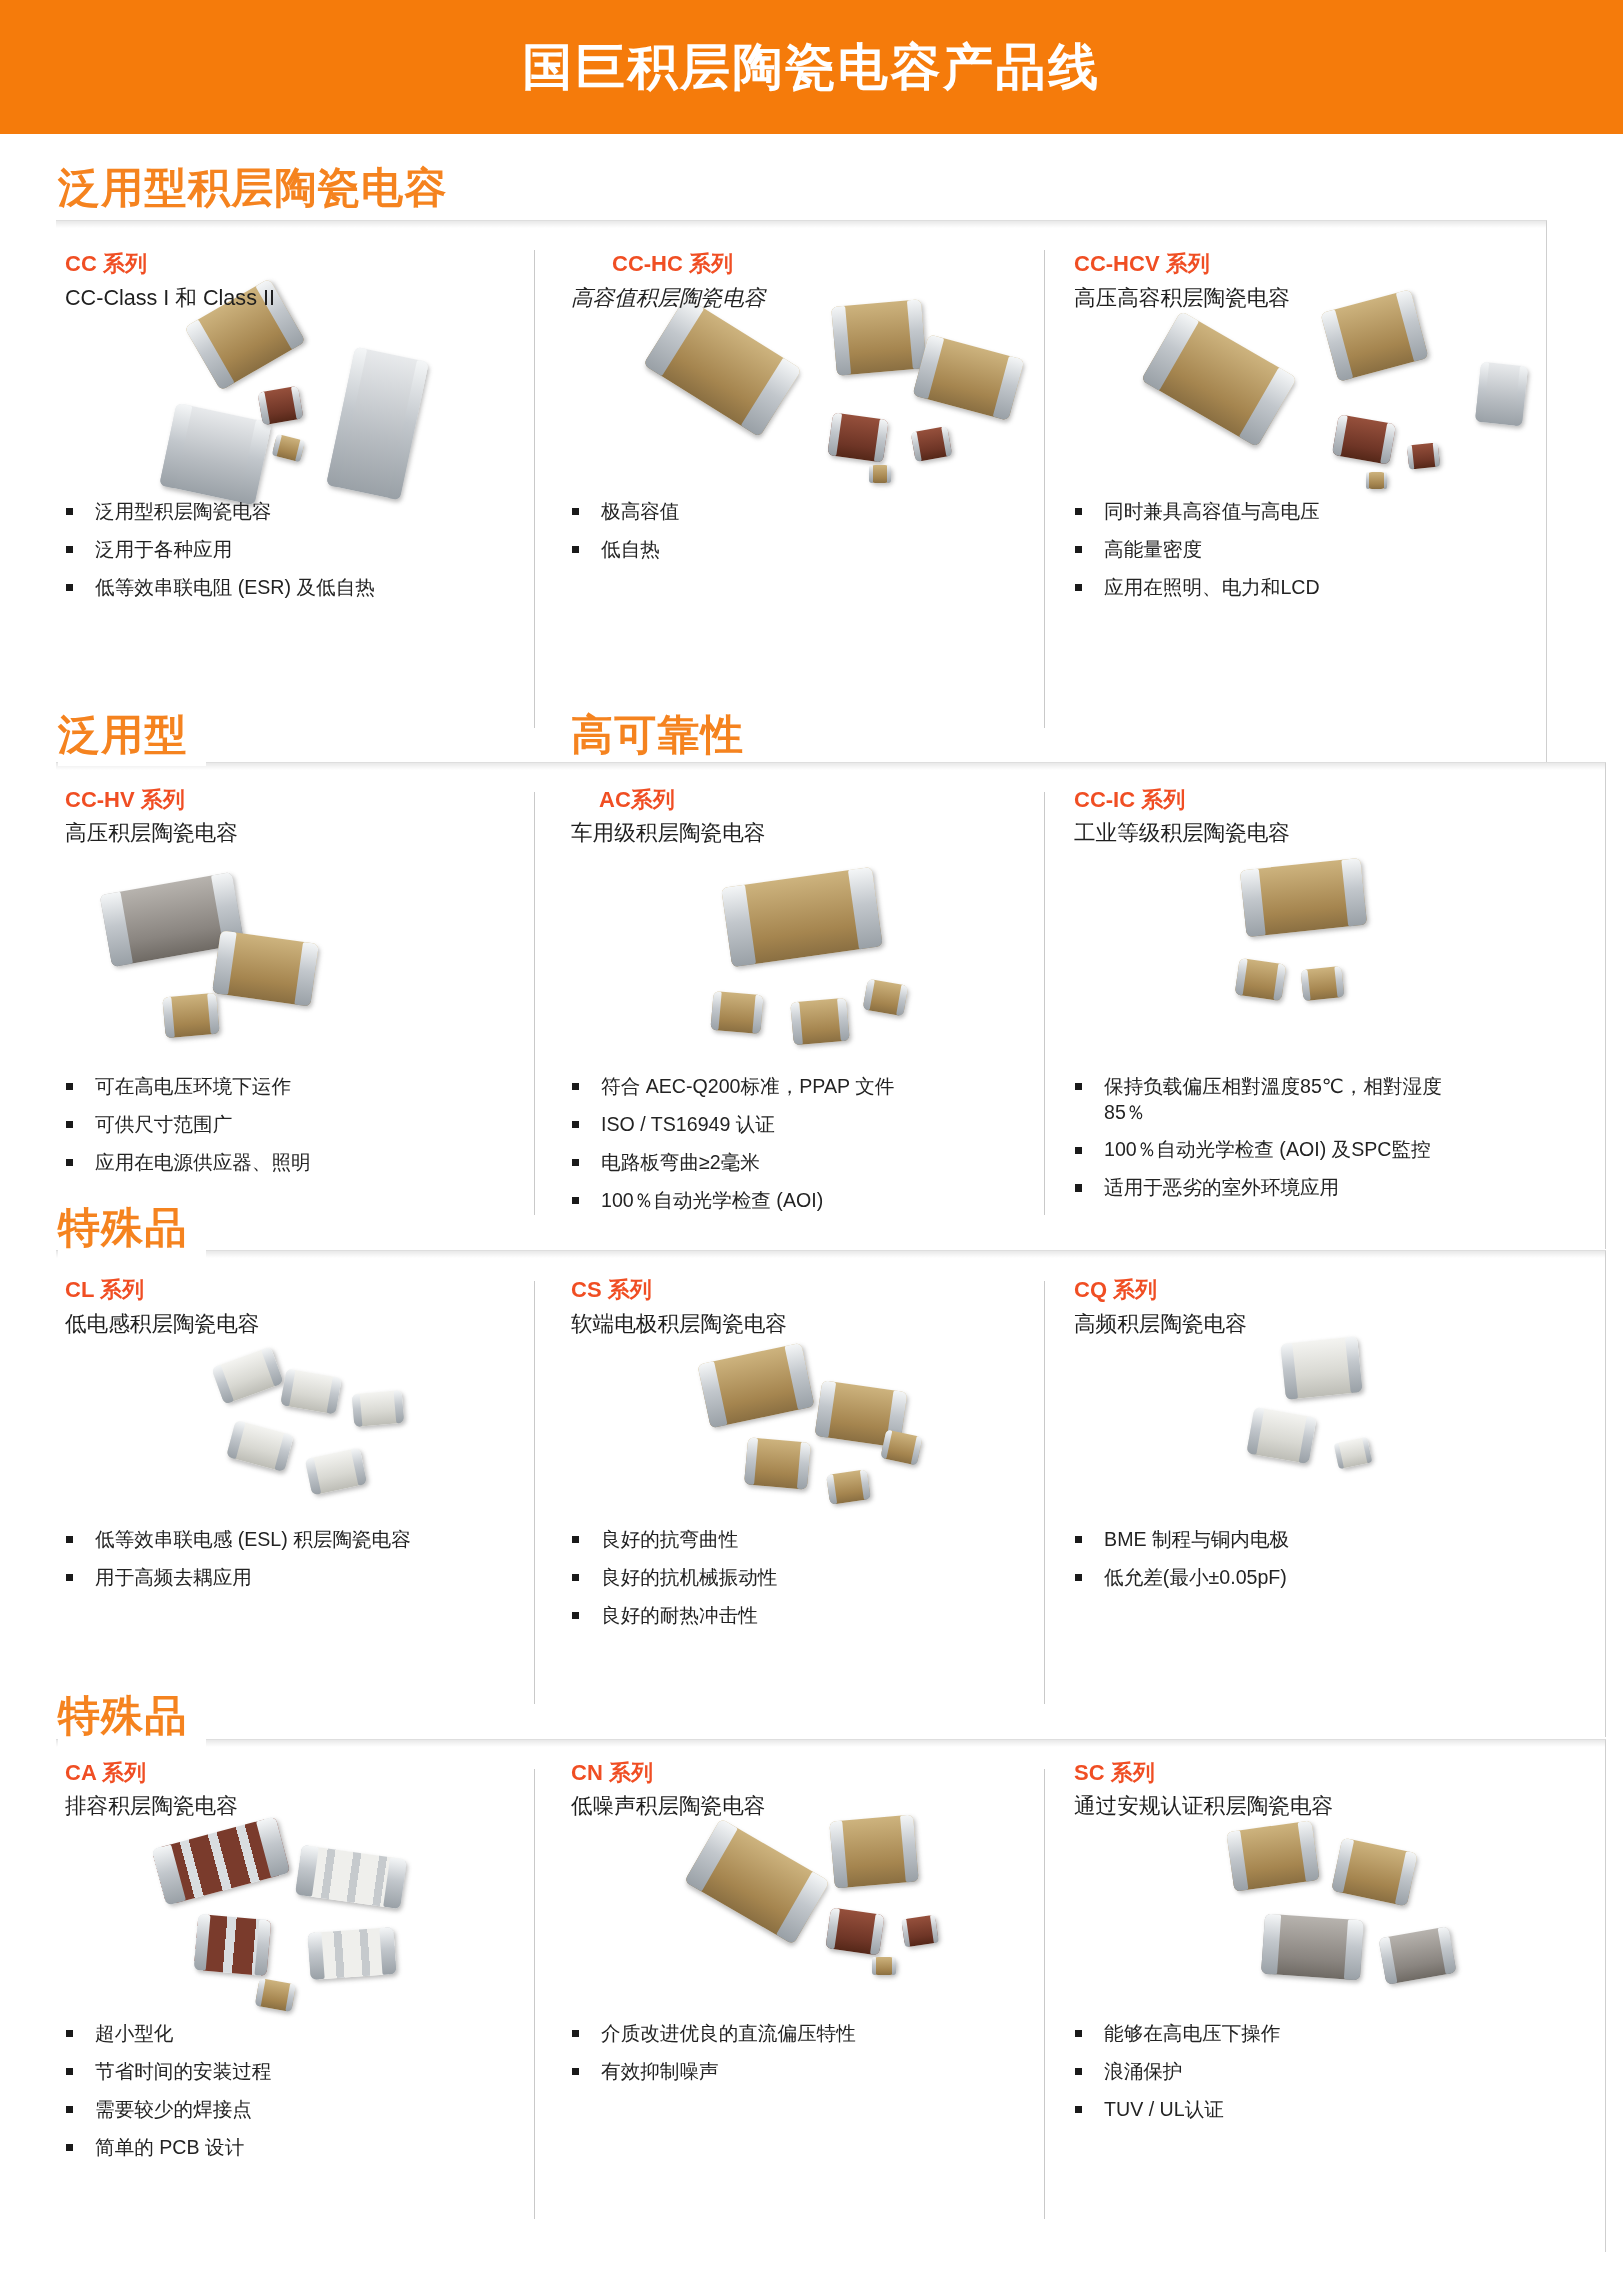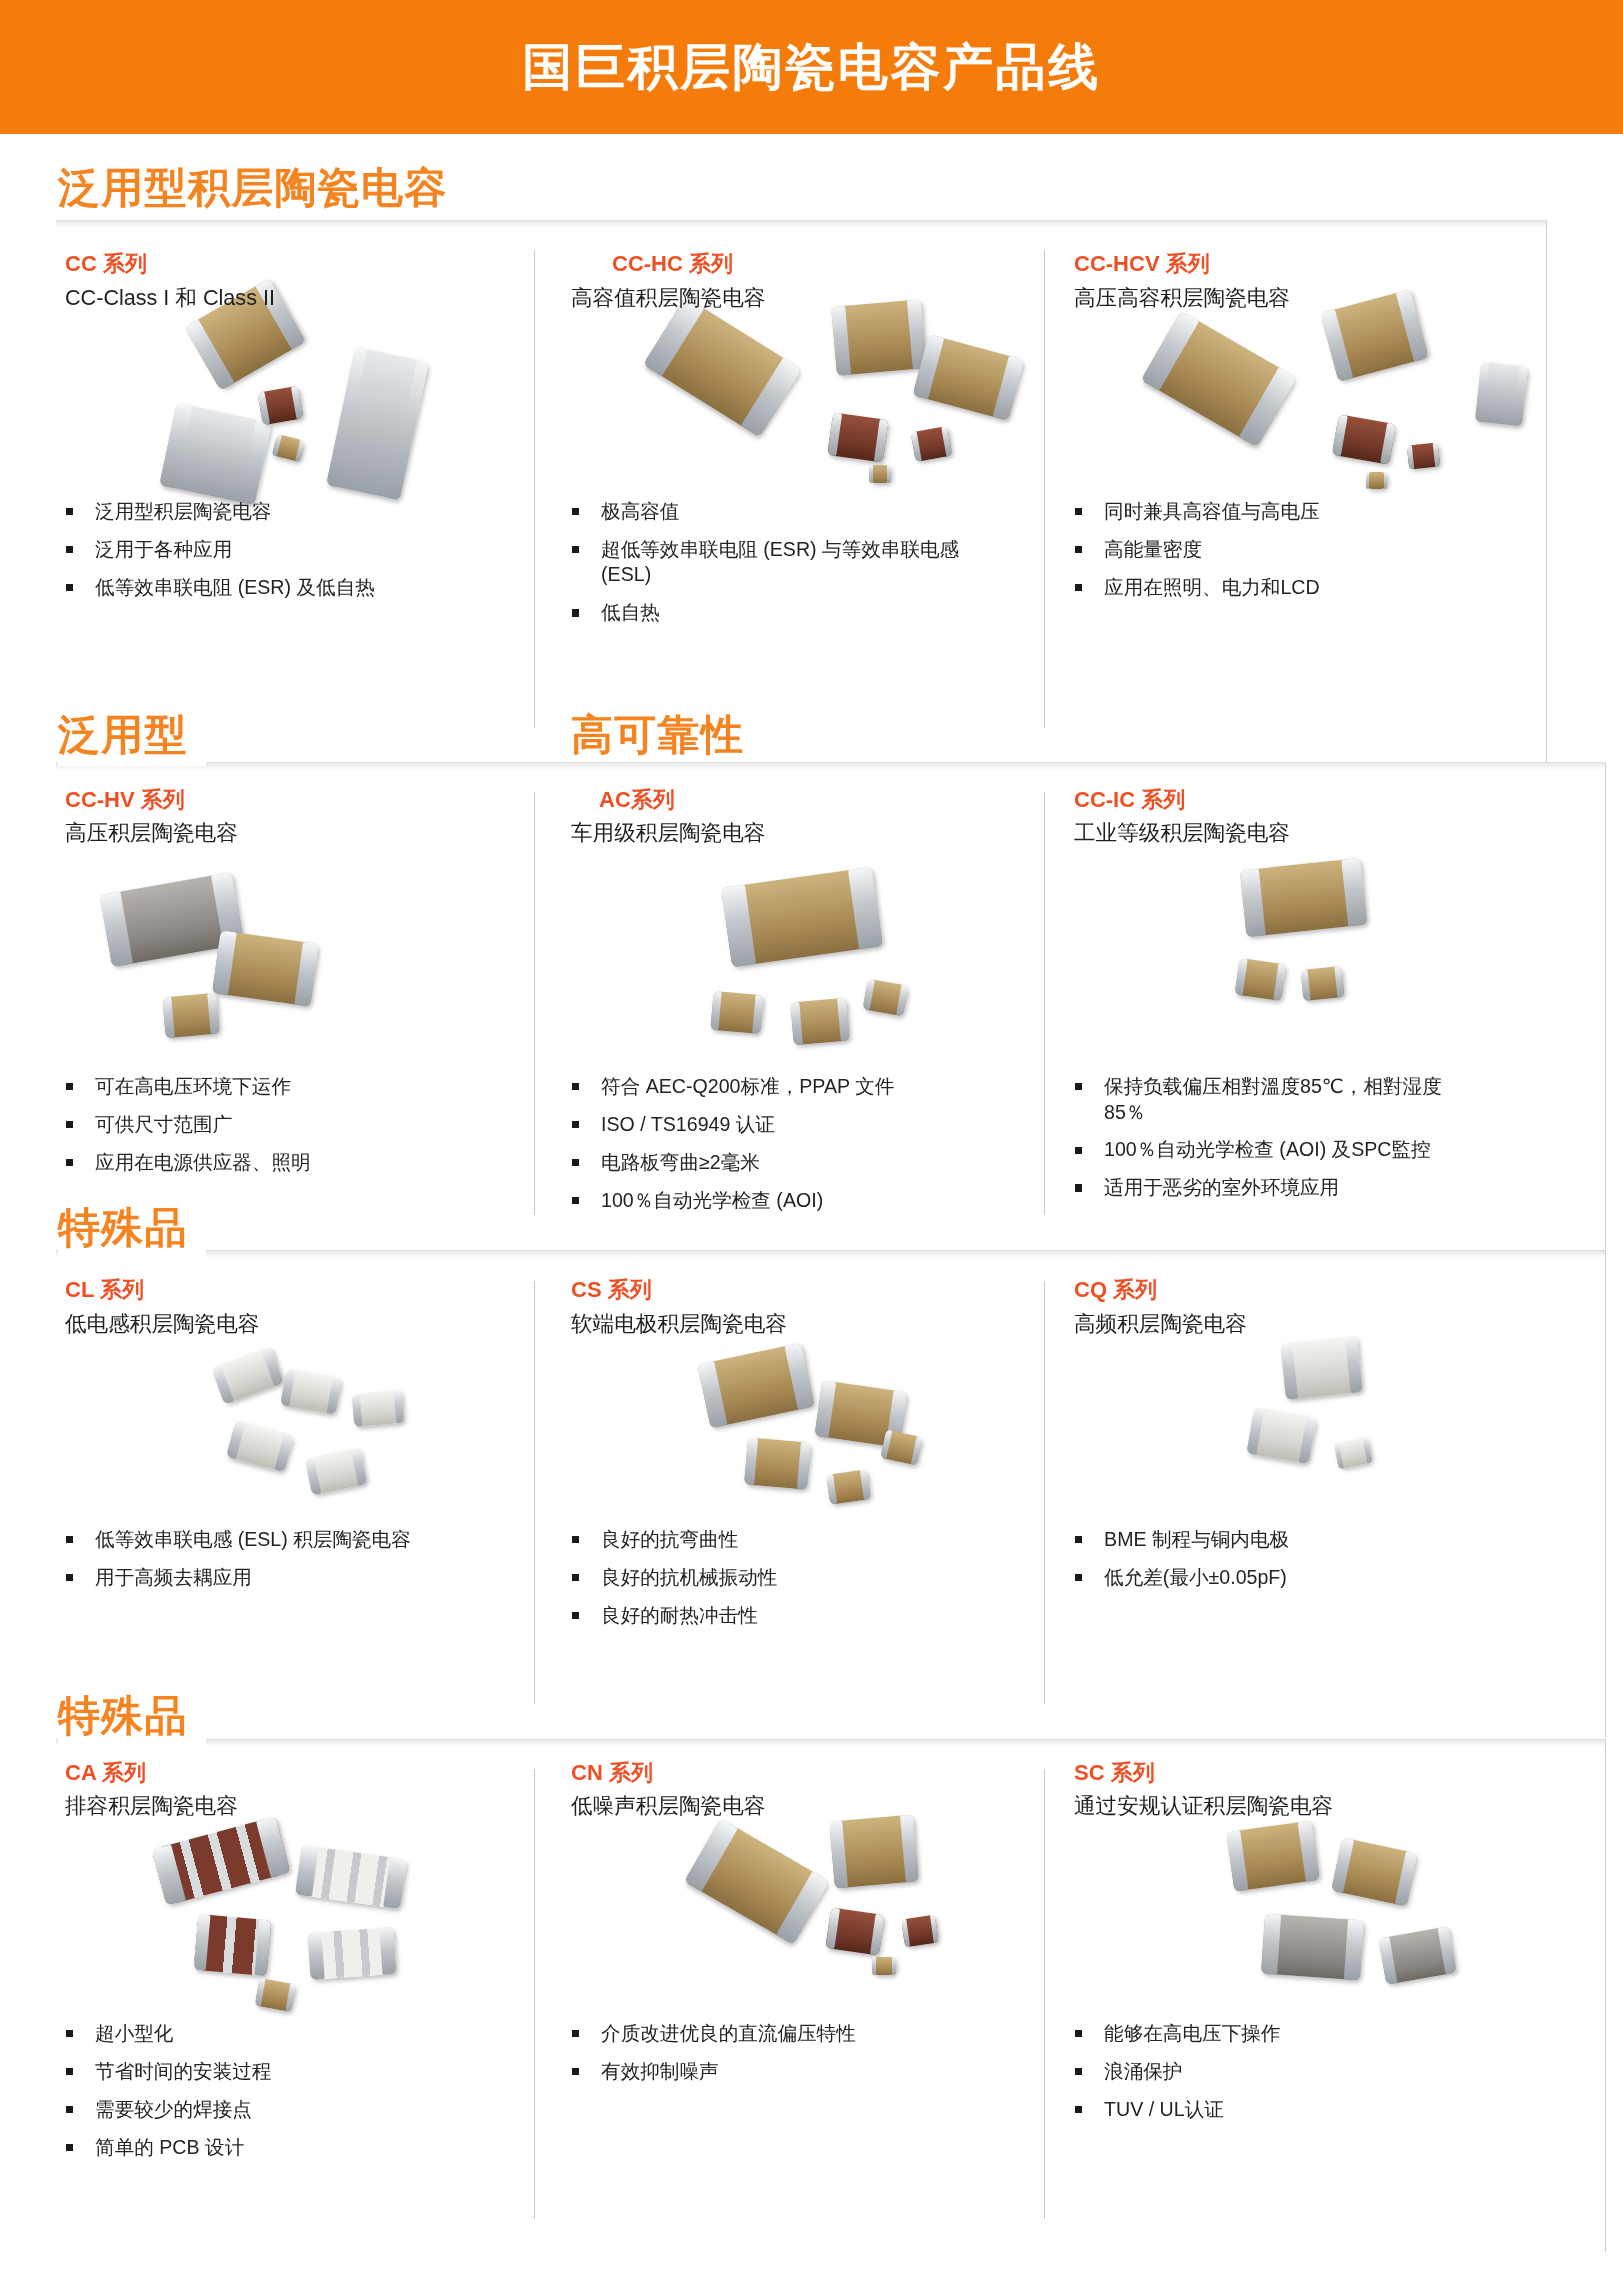--- a/index.html
+++ b/index.html
@@ -73,35 +73,31 @@
         <li>
           <span class="mk"></span>
           <span class="tx">泛用于各种应用</span>
         </li>
         <li>
           <span class="mk"></span>
           <span class="tx">低等效串联电阻 (ESR) 及低自热</span>
         </li>
       </ul>
       <div class="series-title" style="left: 571px; top: 249px; margin-left: 41px;">CC-HC 系列</div>
-      <div class="series-sub" style="left: 571px; top: 283px;">高容值积层陶瓷电容</div>
+      <div class="series-sub" style="left: 571px; top: 283px; font-style: italic;">高容值积层陶瓷电容</div>
       <div class="chip tan" style="left: 654px; top: 327px; width: 137px; height: 80px; transform: rotate(32deg);"></div>
       <div class="chip tan" style="left: 834px; top: 303px; width: 90px; height: 69px; transform: rotate(-5deg);"></div>
       <div class="chip tan" style="left: 919px; top: 346px; width: 99px; height: 63px; transform: rotate(15deg);"></div>
       <div class="chip red" style="left: 830px; top: 416px; width: 56px; height: 43px; transform: rotate(8deg);"></div>
       <div class="chip red" style="left: 913px; top: 429px; width: 37px; height: 30px; transform: rotate(-10deg);"></div>
       <div class="chip tan" style="left: 869px; top: 465px; width: 22px; height: 17.7px; transform: rotate(0deg);"></div>
       <ul class="blist" style="left: 571px; top: 499px; width: 393px;">
         <li>
           <span class="mk"></span>
           <span class="tx">极高容值</span>
-        </li>
-        <li>
-          <span class="mk"></span>
-          <span class="tx">超低等效串联电阻 (ESR) 与等效串联电感 (ESL)</span>
         </li>
         <li>
           <span class="mk"></span>
           <span class="tx">低自热</span>
         </li>
       </ul>
       <div class="series-title" style="left: 1074px; top: 249px;">CC-HCV 系列</div>
       <div class="series-sub" style="left: 1074px; top: 283px;">高压高容积层陶瓷电容</div>
       <div class="chip tan" style="left: 1328px; top: 300px; width: 93px; height: 71px; transform: rotate(-15deg);"></div>
       <div class="chip tan" style="left: 1152px; top: 339px; width: 134px; height: 80px; transform: rotate(30deg);"></div>

